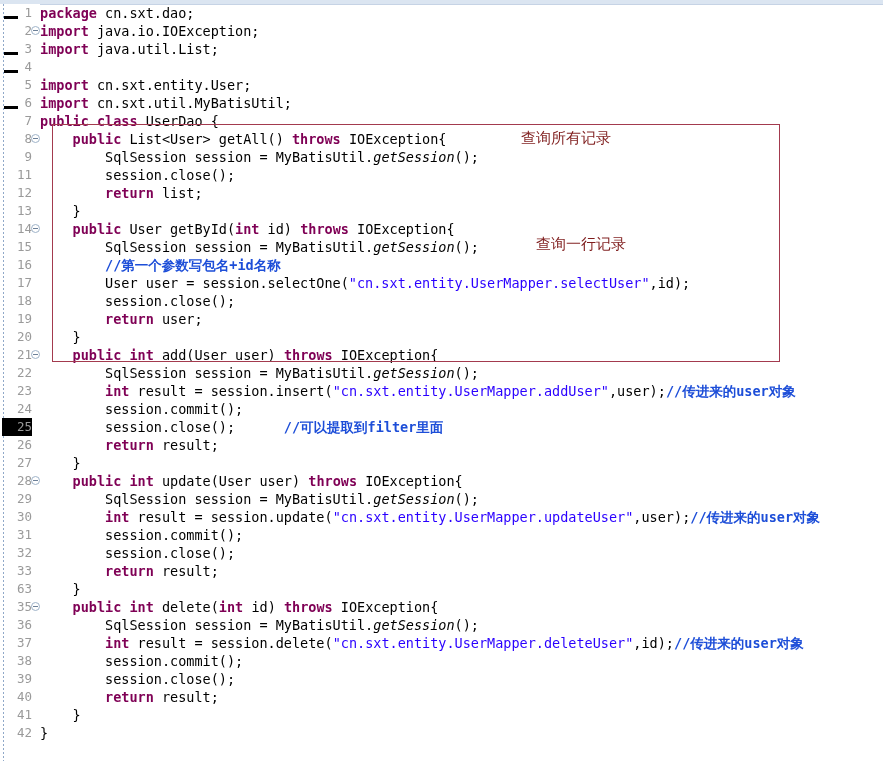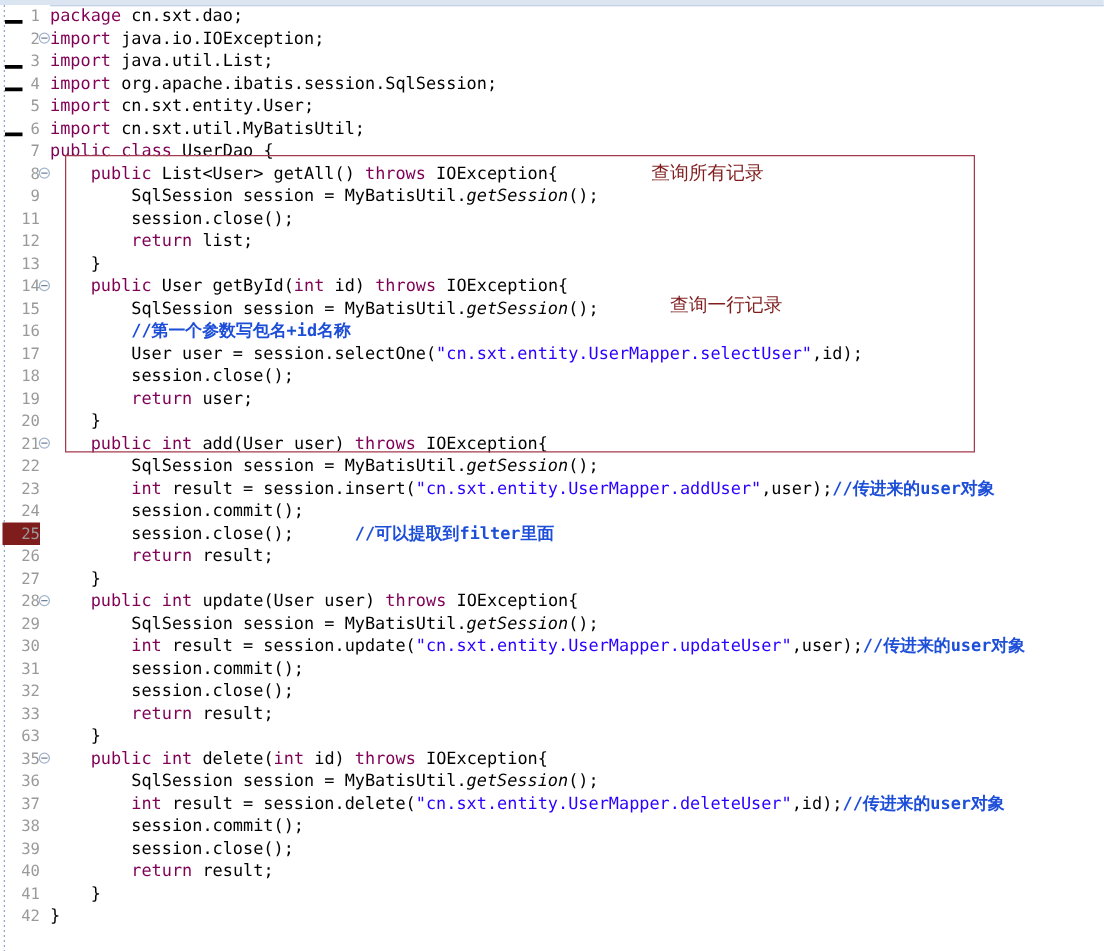--- a/index.html
+++ b/index.html
@@ -79,42 +79,42 @@
   }
   .ln {
     position: absolute;
     left: -38px;
     width: 30px;
     text-align: right;
     color: #9a9a9a;
     font-size: 12.5px;
     font-family: "DejaVu Sans Mono", "Liberation Mono", monospace;
   }
-  .ln.hl { background: #7f1d1d; }
+  .ln.hl { background: #000000; }
 
   .fold {
     position: absolute;
     left: -9px;
     top: 4px;
     width: 9px; height: 9px;
     border: 1px solid #9fb3c9;
     border-radius: 50%;
     box-sizing: border-box;
     background: #ffffff;
   }
   .fold::after {
     content: "";
     position: absolute;
     left: 1px; top: 3px;
     width: 5px; height: 1px;
     background: #6d8199;
   }
 
   
-  .kw   { color: #7f0055; font-weight: normal; }
+  .kw   { color: #7f0055; font-weight: bold; }
   .str  { color: #2a00ff; }
   .cmt  { color: #1d4ed8; font-weight: bold; }
   .stat { font-style: italic; }
 
   
   .redbox {
     position: absolute;
     left: 52px;
     top: 124px;
     width: 728px;
@@ -149,21 +149,21 @@
         <div class="changebar" style="top: 48px;"></div>
         <div class="changebar" style="top: 66px;"></div>
         <div class="changebar" style="top: 102px;"></div>
       </div>
   </div>
 
   <div class="code" id="code-lines">
       <div class="line"><span class="ln">1</span><span class="src"><span class="kw">package</span> cn.sxt.dao;</span></div>
       <div class="line"><span class="ln">2</span><span class="fold"></span><span class="src"><span class="kw">import</span> java.io.IOException;</span></div>
       <div class="line"><span class="ln">3</span><span class="src"><span class="kw">import</span> java.util.List;</span></div>
-      <div class="line"><span class="ln">4</span><span class="src"><span class="kw">import</span> org.apache.ibatis.session.SqlSession;</span></div>
+      <div class="line"><span class="ln">4</span></div>
       <div class="line"><span class="ln">5</span><span class="src"><span class="kw">import</span> cn.sxt.entity.User;</span></div>
       <div class="line"><span class="ln">6</span><span class="src"><span class="kw">import</span> cn.sxt.util.MyBatisUtil;</span></div>
       <div class="line"><span class="ln">7</span><span class="src"><span class="kw">public</span> <span class="kw">class</span> UserDao {</span></div>
       <div class="line"><span class="ln">8</span><span class="fold"></span><span class="src">    <span class="kw">public</span> List&lt;User&gt; getAll() <span class="kw">throws</span> IOException{</span></div>
       <div class="line"><span class="ln">9</span><span class="src">        SqlSession session = MyBatisUtil.<span class="stat">getSession</span>();</span></div>
       <div class="line"><span class="ln">11</span><span class="src">        session.close();</span></div>
       <div class="line"><span class="ln">12</span><span class="src">        <span class="kw">return</span> list;</span></div>
       <div class="line"><span class="ln">13</span><span class="src">    }</span></div>
       <div class="line"><span class="ln">14</span><span class="fold"></span><span class="src">    <span class="kw">public</span> User getById(<span class="kw">int</span> id) <span class="kw">throws</span> IOException{</span></div>
       <div class="line"><span class="ln">15</span><span class="src">        SqlSession session = MyBatisUtil.<span class="stat">getSession</span>();</span></div>

